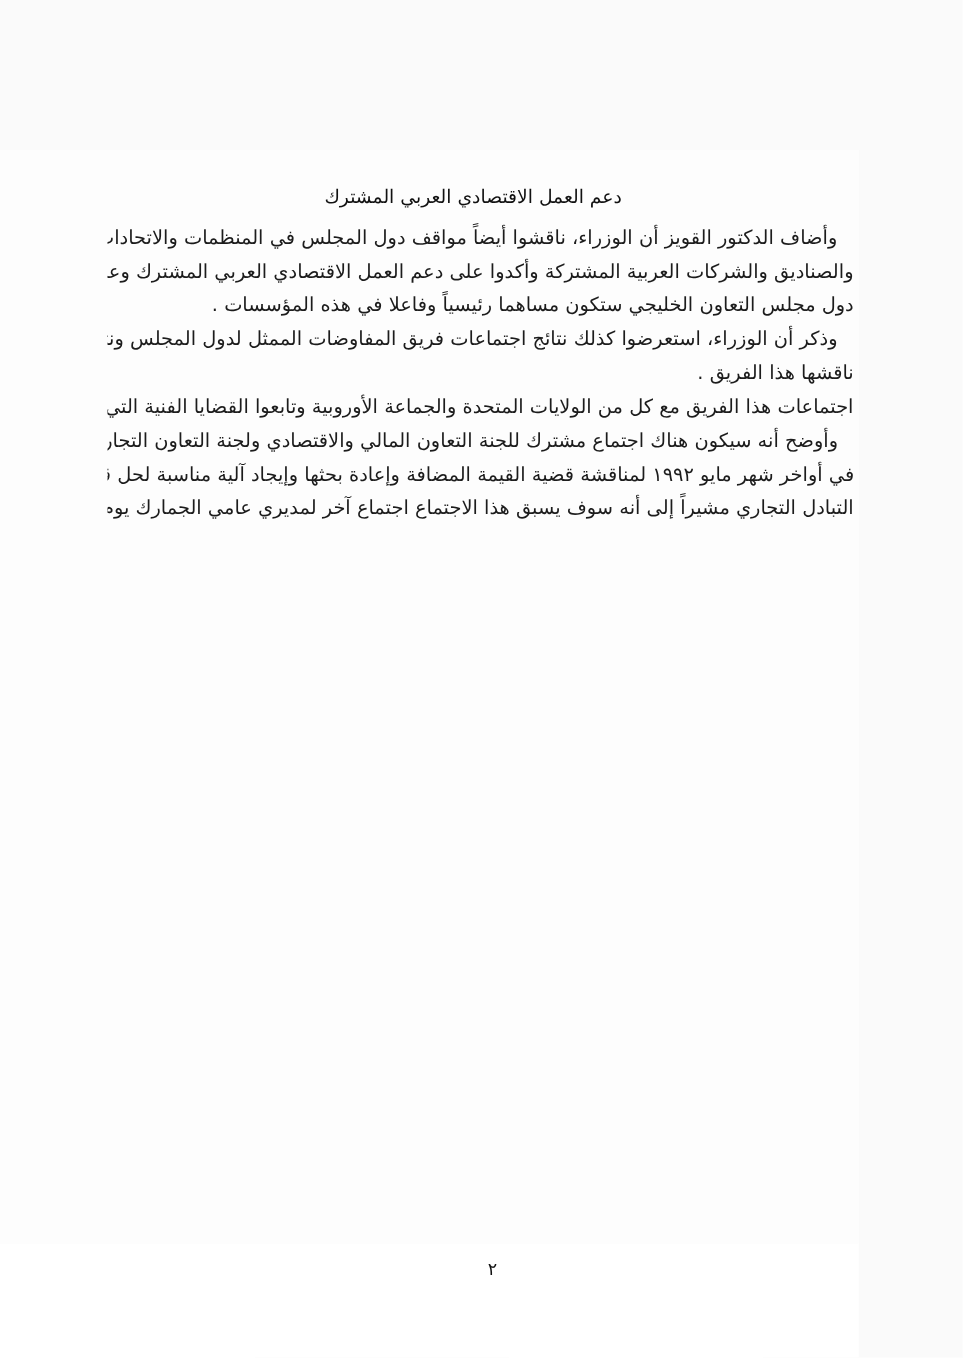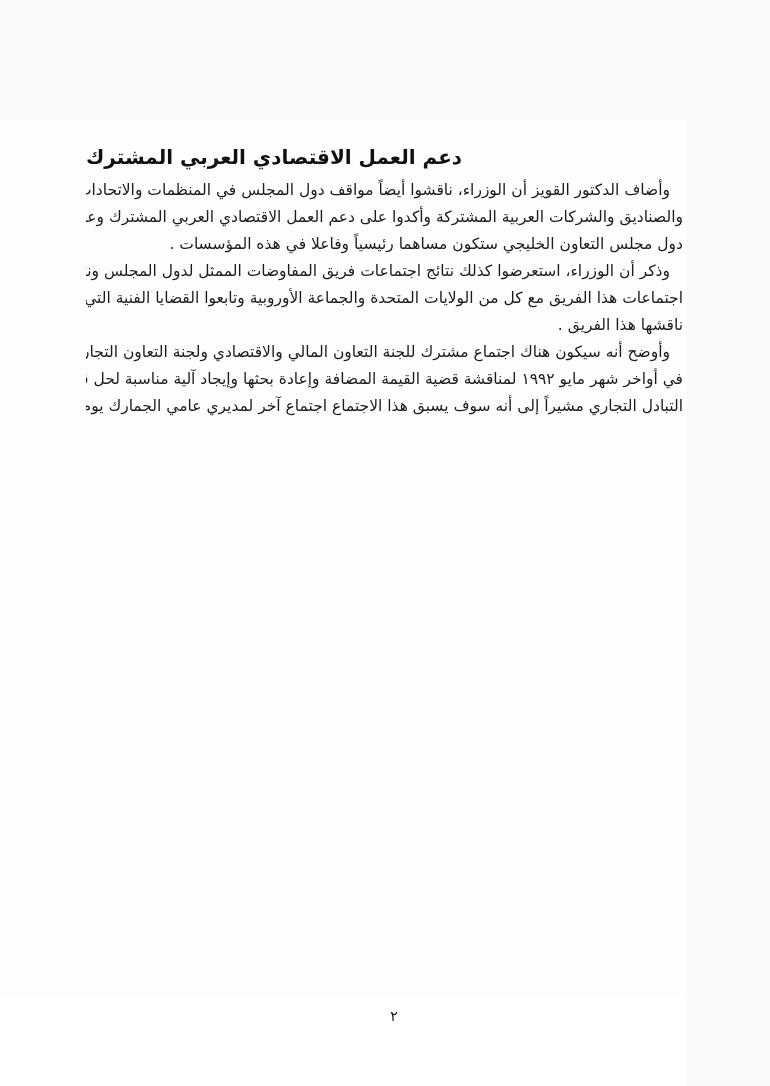--- a/index.html
+++ b/index.html
@@ -22,23 +22,23 @@
   .scan {
     position: absolute;
     left: 0; top: 0;
     width: 687px; height: 875px;
     background: #fdfdfd;
   }
   .heading {
     position: absolute;
     top: 24px; right: 16px; left: 86px;
     direction: rtl;
-    text-align: left;
-    font-size: 20px;
-    font-weight: bold;
+    text-align: center;
+    font-size: 15px;
+    font-weight: normal;
     line-height: 26px;
     color: #111111;
   }
   .lines {
     position: absolute;
     top: 57px; left: 86px;
     width: 597px;
     direction: rtl;
     color: #1c1c1c;
   }
@@ -70,22 +70,22 @@
     <div class="scan"></div>
 
     <h1 class="heading">دعم العمل الاقتصادي العربي المشترك</h1>
 
     <div class="lines">
       <div class="line jl fl">وأضاف الدكتور القويز أن الوزراء، ناقشوا أيضاً مواقف دول المجلس في المنظمات والاتحادات</div>
       <div class="line jl">والصناديق والشركات العربية المشتركة وأكدوا على دعم العمل الاقتصادي العربي المشترك وعلى أن</div>
       <div class="line ll">دول مجلس التعاون الخليجي ستكون مساهما رئيسياً وفاعلا في هذه المؤسسات .</div>
 
       <div class="line jl fl">وذكر أن الوزراء، استعرضوا كذلك نتائج اجتماعات فريق المفاوضات الممثل لدول المجلس ونتائج</div>
+      <div class="line ll">ناقشها هذا الفريق .</div>
       <div class="line jl">اجتماعات هذا الفريق مع كل من الولايات المتحدة والجماعة الأوروبية وتابعوا القضايا الفنية التي</div>
-      <div class="line ll">ناقشها هذا الفريق .</div>
 
       <div class="line jl fl">وأوضح أنه سيكون هناك اجتماع مشترك للجنة التعاون المالي والاقتصادي ولجنة التعاون التجاري</div>
       <div class="line jl">في أواخر شهر مايو ١٩٩٢ لمناقشة قضية القيمة المضافة وإعادة بحثها وإيجاد آلية مناسبة لحل قضايا</div>
       <div class="line jl">التبادل التجاري مشيراً إلى أنه سوف يسبق هذا الاجتماع اجتماع آخر لمديري عامي الجمارك يوم ١٢</div>
     </div>
 
     <div class="pagenum">٢</div>
   </div>
 </div>
 

